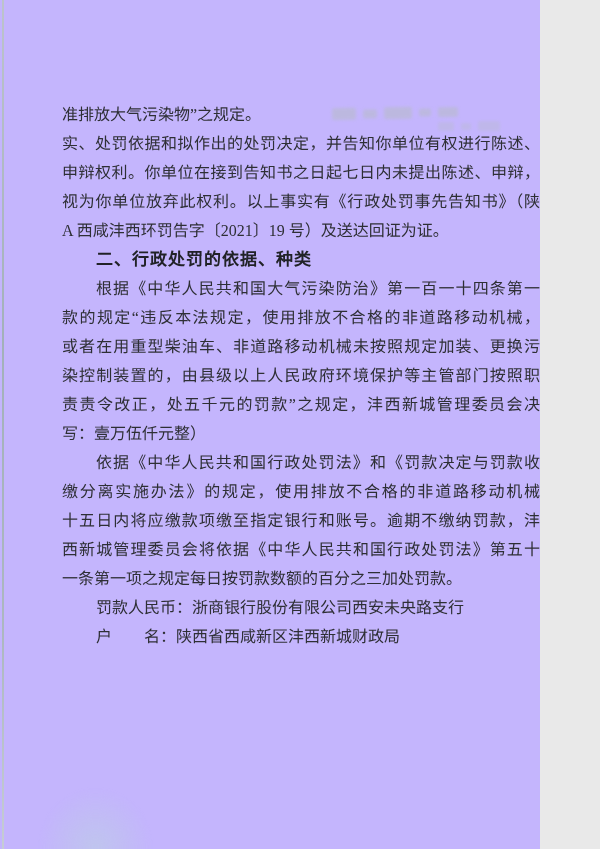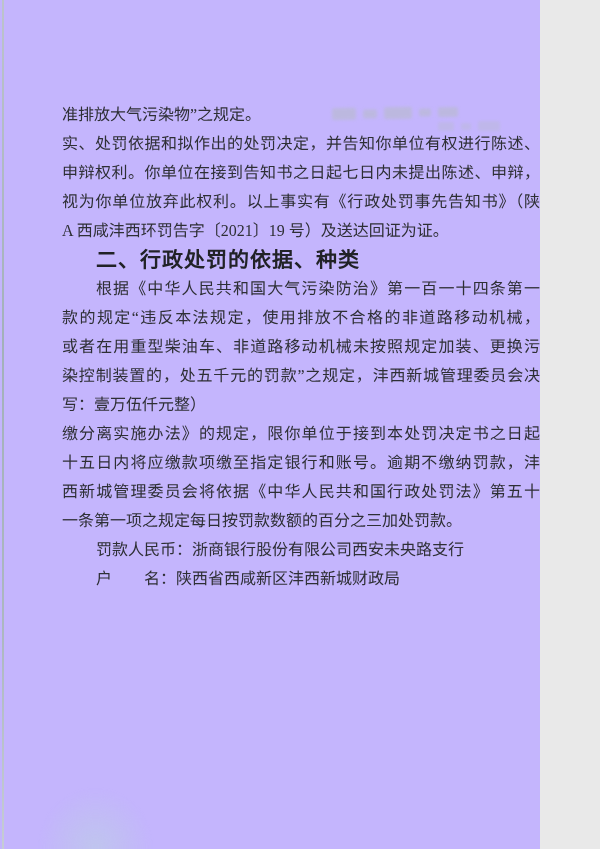--- a/index.html
+++ b/index.html
@@ -27,21 +27,21 @@
     white-space:normal;
   }
   .line.justify {
     text-align:justify;
     text-align-last:justify;
   }
   .line.indent { text-indent:34px; }
   .line.heading {
     font-family:"Liberation Sans", sans-serif;
     font-weight:700;
-    font-size:21px;
+    font-size:17px;
     color:#212227;
     letter-spacing:1px;
   }
   
   .ghost {
     position:absolute; display:flex; gap:7px; align-items:center;
     filter:blur(1.7px); opacity:.5; pointer-events:none;
   }
   .ghost i { display:block; height:12px; background:#b6bcc3; border-radius:2px; }
   .ghost.g1 { left:332px; top:107px; transform:rotate(-1deg); }
@@ -80,23 +80,25 @@
   <div class="content" id="doc-lines">
       <div class="line">准排放大气污染物”之规定。</div>
       <div class="line justify">实、处罚依据和拟作出的处罚决定，并告知你单位有权进行陈述、</div>
       <div class="line justify">申辩权利。你单位在接到告知书之日起七日内未提出陈述、申辩，</div>
       <div class="line justify">视为你单位放弃此权利。以上事实有《行政处罚事先告知书》（陕</div>
       <div class="line">A 西咸沣西环罚告字〔2021〕19 号）及送达回证为证。</div>
       <div class="line heading indent">二、行政处罚的依据、种类</div>
       <div class="line indent justify">根据《中华人民共和国大气污染防治》第一百一十四条第一</div>
       <div class="line justify">款的规定“违反本法规定，使用排放不合格的非道路移动机械，</div>
       <div class="line justify">或者在用重型柴油车、非道路移动机械未按照规定加装、更换污</div>
-      <div class="line justify">染控制装置的，处五千元的罚款”之规定，沣西新城管理委员会决</div>
+      <div class="line justify">染控制装置的，由县级以上人民政府环境保护等主管部门按照职</div>
+      <div class="line justify">责责令改正，处五千元的罚款”之规定，沣西新城管理委员会决</div>
       <div class="line">写：壹万伍仟元整）</div>
-      <div class="line justify">缴分离实施办法》的规定，限你单位于接到本处罚决定书之日起</div>
+      <div class="line indent justify">依据《中华人民共和国行政处罚法》和《罚款决定与罚款收</div>
+      <div class="line justify">缴分离实施办法》的规定，使用排放不合格的非道路移动机械</div>
       <div class="line justify">十五日内将应缴款项缴至指定银行和账号。逾期不缴纳罚款，沣</div>
       <div class="line justify">西新城管理委员会将依据《中华人民共和国行政处罚法》第五十</div>
       <div class="line">一条第一项之规定每日按罚款数额的百分之三加处罚款。</div>
       <div class="line indent">罚款人民币：浙商银行股份有限公司西安未央路支行</div>
       <div class="line indent">户　　名：陕西省西咸新区沣西新城财政局</div>
     </div>
 
   <div class="smudge"></div>
 </div>
 

